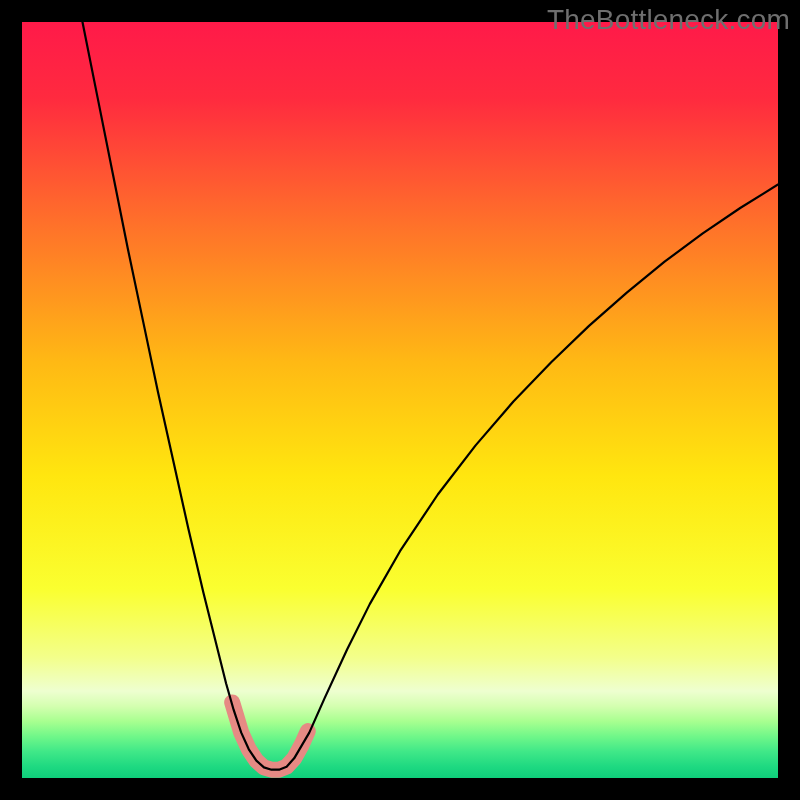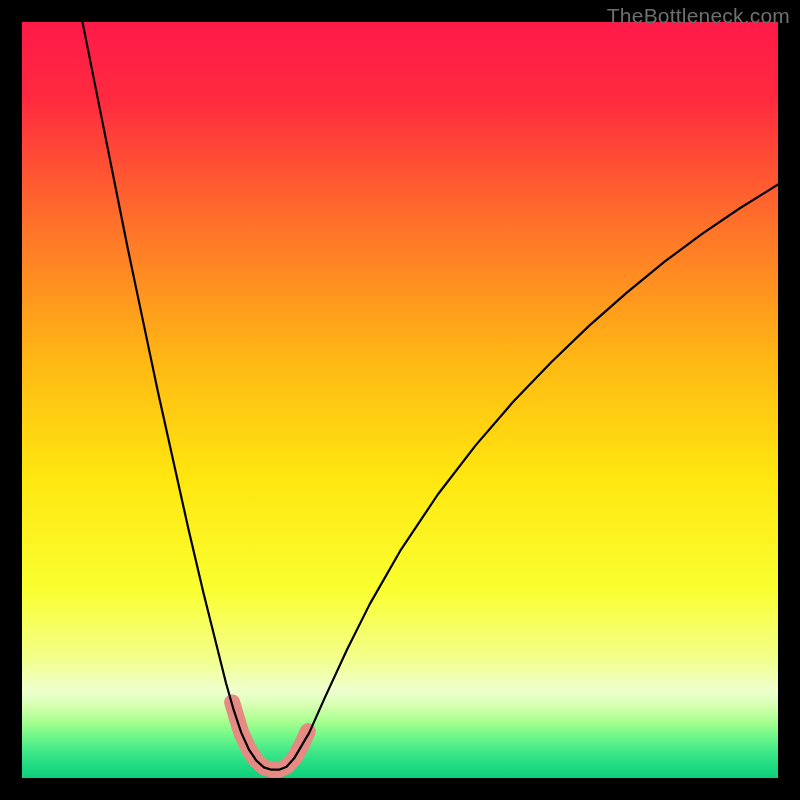--- a/index.html
+++ b/index.html
@@ -24,21 +24,21 @@
     left: 0;
     top: 0;
     width: 756px;
     height: 756px;
   }
   .attribution {
     position: absolute;
     top: 4px;
     right: 10px;
     color: #6f6f6f;
-    font-size: 21px;
+    font-size: 28px;
     font-weight: 500;
     letter-spacing: 0.2px;
   }
 </style>
 </head>
 <body>
 
 <div class="frame">
   <svg class="plot" viewBox="0 0 756 756" preserveAspectRatio="none">
     <defs>

